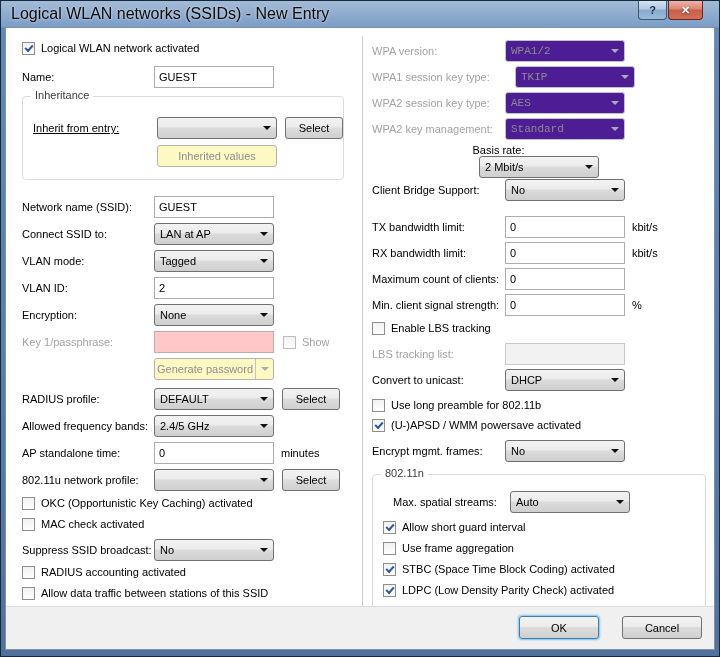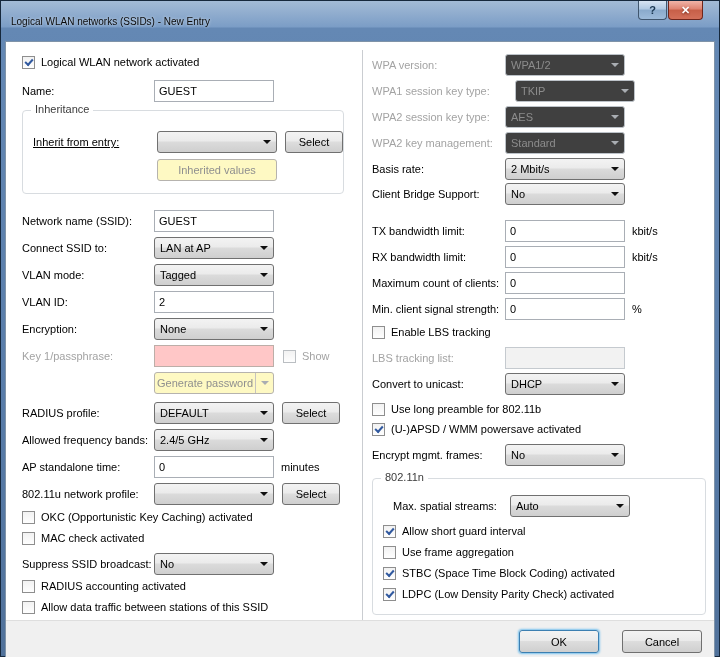--- a/index.html
+++ b/index.html
@@ -2,22 +2,22 @@
 <html><head>
 <meta charset="utf-8">
 <style>
   * { box-sizing: border-box; }
   html,body { margin:0; padding:0; background:#555; }
   body { font-family:"Liberation Sans", sans-serif; font-size:11px; color:#000; }
 
   .window { width:720px; height:657px; position:relative; border:1px solid #16283C;
     background:linear-gradient(to bottom,#A3BBD6 0,#7B9DC6 26px,#6488B4 27px,#587CA9 60%,#50719A 100%);
     padding:0 4px 6px 4px; }
-  .titlebar { height:40px; display:flex; align-items:center; padding-left:6px;
-    font-size:10px; color:#0A0A0A; text-shadow:0 0 3px rgba(255,255,255,.7); }
+  .titlebar { height:26px; display:flex; align-items:center; padding-left:6px;
+    font-size:16px; color:#0A0A0A; text-shadow:0 0 3px rgba(255,255,255,.7); }
   .caption-buttons { position:absolute; top:0; right:16px; display:flex; gap:1px; }
   .capbtn { height:19px; border:1px solid #40566E; border-top:none; border-radius:0 0 4px 4px;
     display:flex; align-items:center; justify-content:center; font-weight:bold; cursor:default; }
   .capbtn.help { width:29px; color:#18344F;
     background:linear-gradient(to bottom,#D7E4F2 0,#AFC8E2 45%,#8AAACC 50%,#9DBBDA 100%); }
   .capbtn.close { width:35px; color:#fff; border-color:#6E251B; text-shadow:0 1px 2px #7A2A1C;
     background:linear-gradient(to bottom,#F0B4A8 0,#DE8270 45%,#C75F48 50%,#D3705A 100%); }
 
   .content { position:relative; height:623px; background:#FFFFFF; border:1px solid #7F93A8; overflow:hidden; }
   .vsep { position:absolute; left:356px; top:8px; width:1px; height:571px; background:#CACDD1; }
@@ -36,21 +36,21 @@
     padding:0 4px; font:inherit; color:#000; }
   .tfield.dis { background:#F2F2F2; border-color:#C5CACF; }
   .tfield.pink { background:#FFC7C7; border-color:#BCAEA8; }
 
   .combo { flex:none; width:120px; height:22px; border:1px solid #707070; border-radius:3px;
     background:linear-gradient(to bottom,#F3F3F3 0,#EBEBEB 45%,#DBDBDB 50%,#CFCFCF 100%);
     display:flex; align-items:center; padding:0 5px; cursor:default; }
   .combo .ctext { flex:1; white-space:nowrap; overflow:hidden; }
   .arrow-down { flex:none; width:0; height:0; border-left:4px solid transparent;
     border-right:4px solid transparent; border-top:4px solid #101010; margin-left:4px; }
-  .combo.dis { background:#404040; border-color:#BDC3C9; color:#8C8C8C; }
+  .combo.dis { background:#4c1d95; border-color:#BDC3C9; color:#8C8C8C;font-family:Liberation Mono, monospace; }
   .combo.dis .arrow-down { border-top-color:#A9ADB2; }
 
   .sbtn, .wbtn, .pbtn { border:1px solid #707070; border-radius:3px; color:#000;
     background:linear-gradient(to bottom,#F3F3F3 0,#EBEBEB 45%,#DDDDDD 50%,#CFCFCF 100%);
     display:flex; align-items:center; justify-content:center; cursor:default; }
   .sbtn { flex:none; width:58px; height:22px; margin-left:8px; }
   .wbtn { flex:none; width:120px; height:22px; }
   .dis.sbtn, .dis.wbtn { color:#8F8F8F; background:#fef9c3; border-color:#B6B3AE; }
   .wbtn.split { justify-content:stretch; padding:0; }
   .split-main { flex:1; display:flex; align-items:center; justify-content:center; }
@@ -269,21 +269,21 @@
         </div>
       </div>
       <div class="frow" style="margin-bottom:4px;">
         <span class="lab dis">WPA2 key management:</span>
         <div class="combo dis">
           <span class="ctext">Standard</span>
           <span class="arrow-down"></span>
         </div>
       </div>
 
-      <div class="frow" style="margin-bottom:3px;">
+      <div class="frow" style="margin-bottom:13px;flex-direction:column;">
         <span class="lab">Basis rate:</span>
         <div class="combo">
           <span class="ctext">2 Mbit/s</span>
           <span class="arrow-down"></span>
         </div>
       </div>
       <div class="frow" style="margin-bottom:15px;">
         <span class="lab">Client Bridge Support:</span>
         <div class="combo">
           <span class="ctext">No</span>

